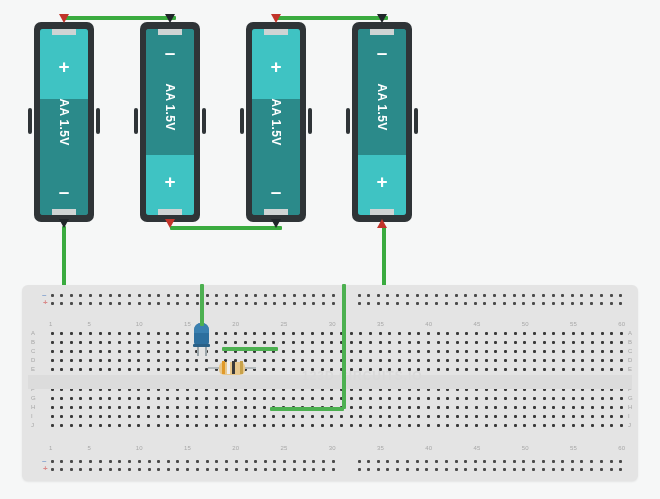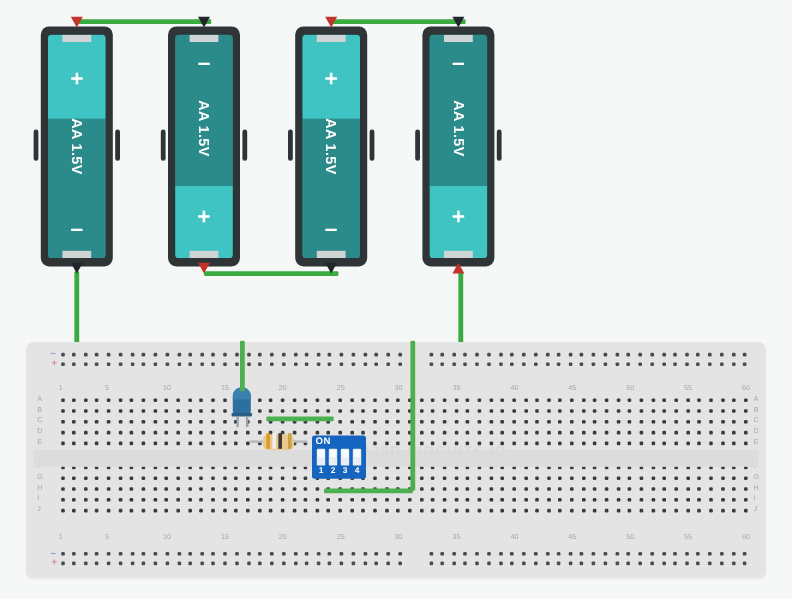--- a/index.html
+++ b/index.html
@@ -1061,39 +1061,20 @@
     <div class="res" style="left:186px;top:76px;width:48px;height:16px;">
       <div class="res-lead" style="left:0;width:12px;"></div>
       <div class="res-lead" style="right:0;width:12px;"></div>
       <div class="res-body" style="left:11px;"></div>
       <div class="res-band" style="left:14px;width:3px;background:#e09a2a;"></div>
       <div class="res-band" style="left:19px;width:3px;background:#efefef;"></div>
       <div class="res-band" style="left:24px;width:3px;background:#3a3a3a;"></div>
       <div class="res-band" style="left:32px;width:3px;background:#c8a24a;"></div>
     </div>
 
-    <div class="dip" style="left:238px;top:78px;">
-      <div class="dip-on">ON</div>
-      <div class="dip-sw" style="left:4px;">
-          <i></i>
-        </div>
-      <div class="dip-sw" style="left:14px;">
-          <i></i>
-        </div>
-      <div class="dip-sw" style="left:24px;">
-          <i></i>
-        </div>
-      <div class="dip-sw" style="left:34px;">
-          <i></i>
-        </div>
-      <div class="dip-num" style="left:4px;">1</div>
-      <div class="dip-num" style="left:14px;">2</div>
-      <div class="dip-num" style="left:24px;">3</div>
-      <div class="dip-num" style="left:34px;">4</div>
-    </div>
 
     <div class="wire-bb v" style="left:178px;top:-1px;height:42px;"></div>
     <div class="wire-bb h" style="left:200px;top:62px;width:56px;"></div>
     <div class="wire-bb v" style="left:320px;top:-1px;height:125px;"></div>
     <div class="wire-bb h" style="left:248px;top:122px;width:74px;"></div>
   </div>
 
 </div>
 
 </body></html>

